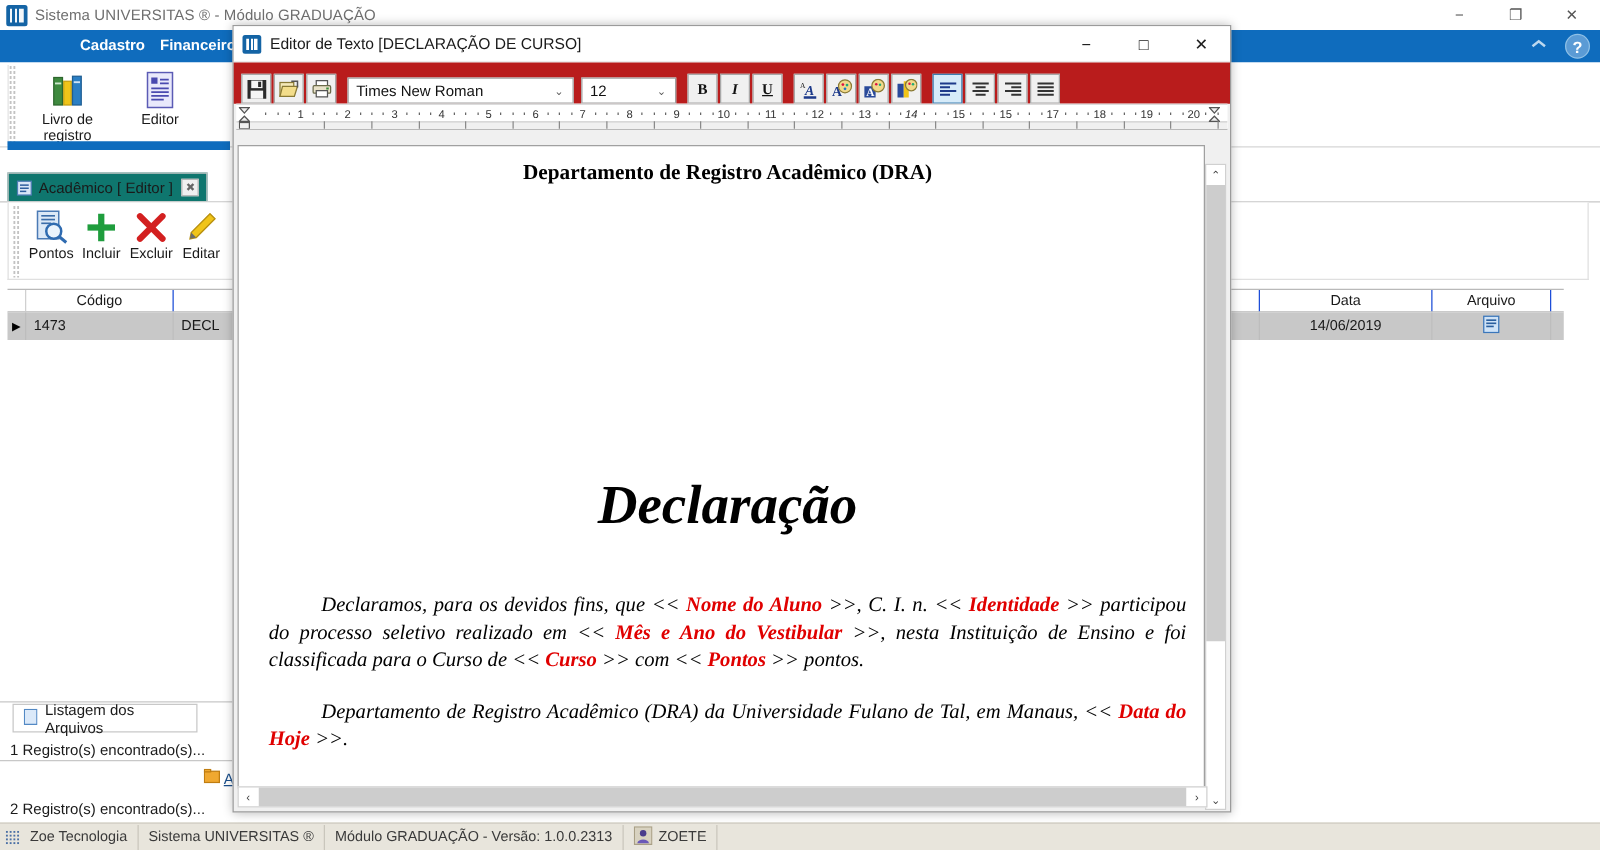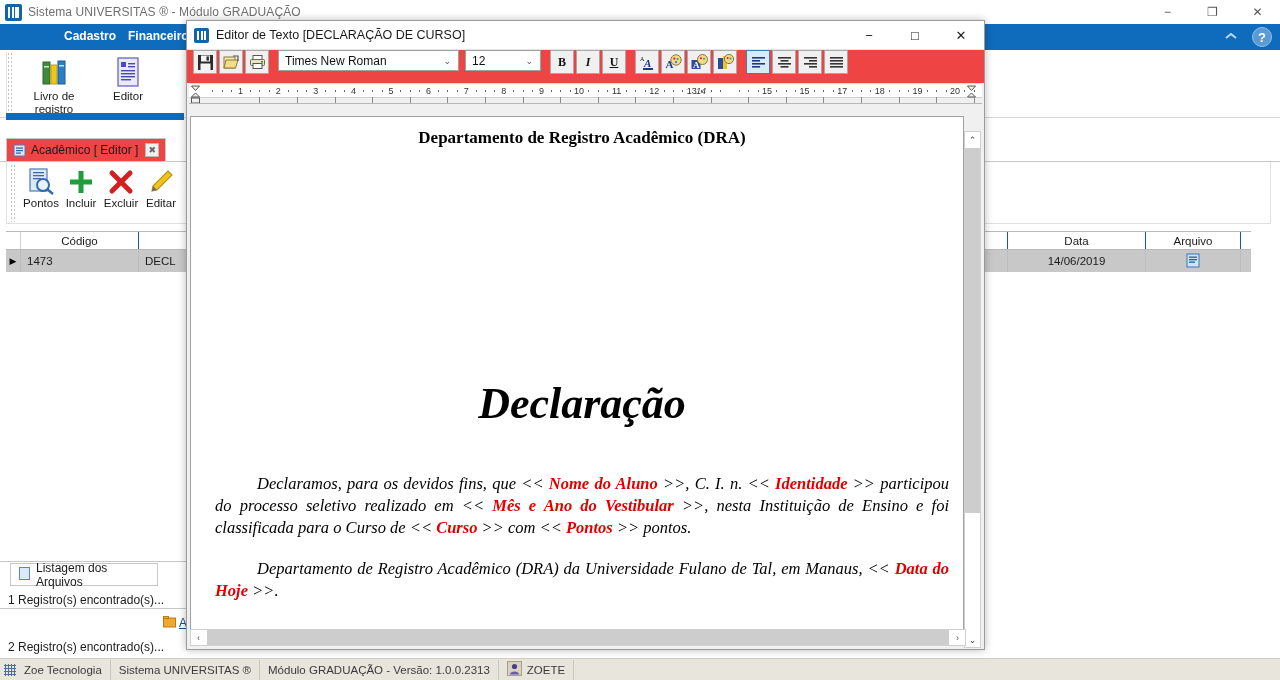--- a/index.html
+++ b/index.html
@@ -81,21 +81,21 @@
     position: absolute; left: 6px; top: 63px; width: 178px; height: 7px; background: #0f6cbd;
   }
 
   
   .tabstrip {
     position: absolute; left: 0; top: 138px; width: 1280px; height: 24px;
     background: #ffffff;
   }
   .doc-tab {
     position: absolute; left: 6px; top: 0; height: 23px;
-    background: #ef4444; border: 1px solid #c8c8c8; border-bottom: none;
+    background: #0f766e; border: 1px solid #c8c8c8; border-bottom: none;
     display: flex; align-items: center; padding: 0 6px; gap: 5px;
     font-size: 12px; color: #1a1a1a;
   }
   .tab-doc-ico { width: 13px; height: 13px; }
   .tab-close {
     width: 14px; height: 14px; border: 1px solid #b8b8b8; background: #f0f0f0;
     color: #666; font-size: 9px; line-height: 12px; text-align: center; margin-left: 2px;
   }
   .tabstrip-line {
     position: absolute; left: 0; top: 23px; width: 1280px; height: 1px; background: #c8c8c8;
@@ -187,21 +187,21 @@
     background: linear-gradient(90deg,#fff 0 2px,transparent 2px 3.5px,#fff 3.5px 5.5px,transparent 5.5px 6.5px,#fff 6.5px 9px);
   }
   .ed-title-text { font-size: 12.5px; color: #1a1a1a; }
   .ed-winbtns { margin-left: auto; display: flex; height: 29px; }
   .ed-wb {
     width: 46px; height: 29px; display: flex; align-items: center; justify-content: center;
     font-size: 13px; color: #202020;
   }
 
   .ed-toolbar {
-    height: 33px; background: #ef4444; display: flex; align-items: flex-start;
+    height: 33px; background: #b91c1c; display: flex; align-items: flex-end;
     padding-left: 6px; gap: 2px;
   }
   .tb-btn {
     width: 24px; height: 24px; border: 1px solid #a8a8a8; background: #f0f0f0;
     display: flex; align-items: center; justify-content: center;
     font-size: 12px; color: #111;
   }
   .tb-btn.active { border: 1px solid #3c7fb1; background: #d6ebf9; }
   .tb-sep { width: 5px; }
   .tb-select {
@@ -689,21 +689,21 @@
           <div class="rtick" style="left: 465.2px;">12</div>
           <div class="rdot" style="left: 474.6px;"></div>
           <div class="rdot" style="left: 484px;"></div>
           <div class="rdot" style="left: 493.4px;"></div>
           <div class="rmark" style="left: 484px;"></div>
           <div class="rtick" style="left: 502.8px;">13</div>
           <div class="rdot" style="left: 512.2px;"></div>
           <div class="rdot" style="left: 521.6px;"></div>
           <div class="rdot" style="left: 531px;"></div>
           <div class="rmark" style="left: 521.6px;"></div>
-          <div class="rtick" style="left: 512px; font-style: italic;">14</div>
+          <div class="rtick" style="left: 540px; font-style: italic;">14</div>
           <div class="rdot" style="left: 549.8px;"></div>
           <div class="rdot" style="left: 559.2px;"></div>
           <div class="rdot" style="left: 568.6px;"></div>
           <div class="rmark" style="left: 559.2px;"></div>
           <div class="rtick" style="left: 578px;">15</div>
           <div class="rdot" style="left: 587.4px;"></div>
           <div class="rdot" style="left: 596.8px;"></div>
           <div class="rdot" style="left: 606.2px;"></div>
           <div class="rmark" style="left: 596.8px;"></div>
           <div class="rtick" style="left: 615.6px;">15</div>

